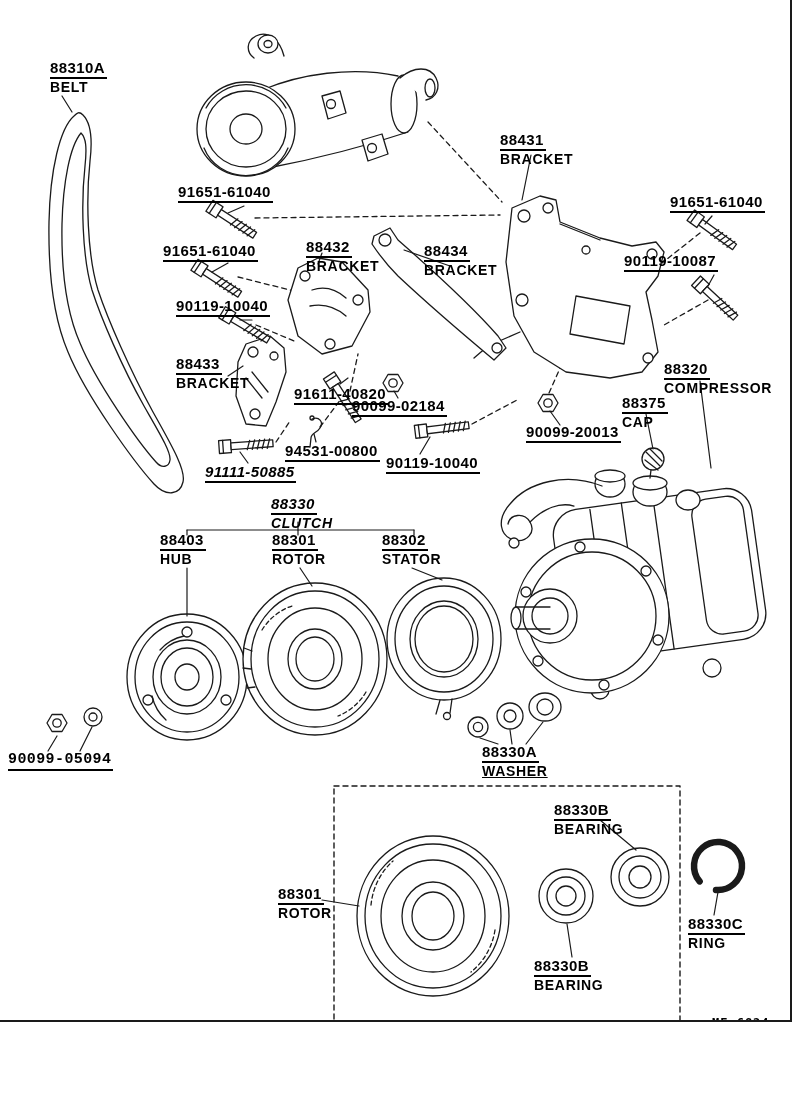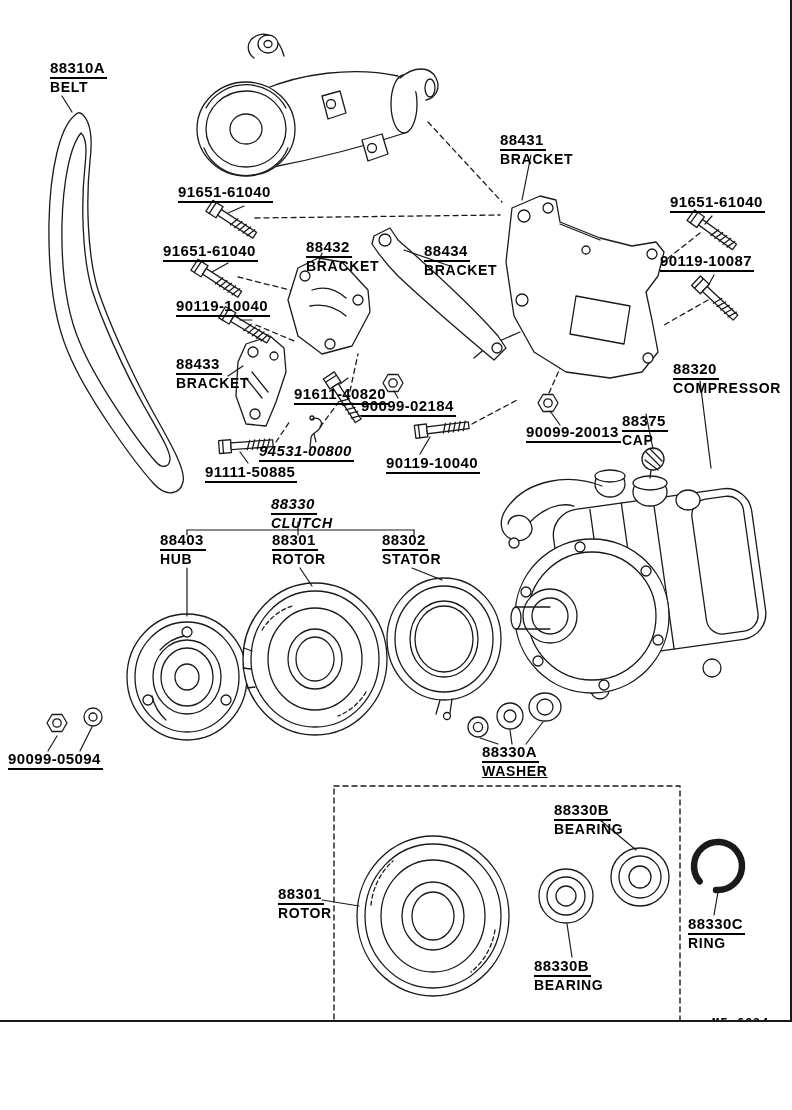--- a/index.html
+++ b/index.html
@@ -301,36 +301,36 @@
   </svg>
 
   <div id="label-layer">
       <div class="label" style="left: 50px; top: 60px;"><span class="part">88310A</span><div class="caption">BELT</div></div>
       <div class="label" style="left: 178px; top: 184px;"><span class="part">91651-61040</span></div>
       <div class="label" style="left: 500px; top: 132px;"><span class="part">88431</span><div class="caption">BRACKET</div></div>
       <div class="label" style="left: 670px; top: 194px;"><span class="part">91651-61040</span></div>
       <div class="label" style="left: 295px; top: 239px; margin-left: 11px;"><span class="part">88432</span><div class="caption">BRACKET</div></div>
       <div class="label" style="left: 424px; top: 243px;"><span class="part">88434</span><div class="caption">BRACKET</div></div>
       <div class="label" style="left: 163px; top: 243px;"><span class="part">91651-61040</span></div>
-      <div class="label" style="left: 660px; top: 253px;"><span class="part">90119-10087</span></div>
+      <div class="label" style="left: 624px; top: 253px;"><span class="part">90119-10087</span></div>
       <div class="label" style="left: 176px; top: 298px;"><span class="part">90119-10040</span></div>
       <div class="label" style="left: 176px; top: 356px;"><span class="part">88433</span><div class="caption">BRACKET</div></div>
       <div class="label" style="left: 294px; top: 358px; margin-top: 28px;"><span class="part">91611-40820</span></div>
-      <div class="label" style="left: 361px; top: 398px;"><span class="part">90099-02184</span></div>
-      <div class="label" style="left: 664px; top: 361px; margin-left: 9px;"><span class="part">88320</span><div class="caption">COMPRESSOR</div></div>
-      <div class="label" style="left: 622px; top: 413px;"><span class="part">88375</span><div class="caption">CAP</div></div>
+      <div class="label" style="left: 352px; top: 398px;"><span class="part">90099-02184</span></div>
+      <div class="label" style="left: 664px; top: 361px;"><span class="part">88320</span><div class="caption">COMPRESSOR</div></div>
+      <div class="label" style="left: 622px; top: 395px;"><span class="part">88375</span><div class="caption">CAP</div></div>
       <div class="label" style="left: 498px; top: 424px; margin-left: 28px;"><span class="part">90099-20013</span></div>
-      <div class="label" style="left: 259px; top: 443px; font-style: italic;"><span class="part">94531-00800</span></div>
-      <div class="label" style="left: 205px; top: 464px;"><span class="part">91111-50885</span></div>
+      <div class="label" style="left: 285px; top: 443px;"><span class="part">94531-00800</span></div>
+      <div class="label" style="left: 205px; top: 464px; font-style: italic;"><span class="part">91111-50885</span></div>
       <div class="label" style="left: 386px; top: 455px;"><span class="part">90119-10040</span></div>
       <div class="label" style="left: 271px; top: 496px; font-style: italic;"><span class="part">88330</span><div class="caption">CLUTCH</div></div>
       <div class="label" style="left: 160px; top: 532px;"><span class="part">88403</span><div class="caption">HUB</div></div>
       <div class="label" style="left: 272px; top: 532px;"><span class="part">88301</span><div class="caption">ROTOR</div></div>
       <div class="label" style="left: 382px; top: 532px;"><span class="part">88302</span><div class="caption">STATOR</div></div>
-      <div class="label" style="left: 8px; top: 751px;"><span class="part">90099-05094</span></div>
+      <div class="label" style="left: 8px; top: 751px; font-family: Liberation Mono, monospace;"><span class="part">90099-05094</span></div>
       <div class="label" style="left: 482px; top: 744px; text-decoration: underline;"><span class="part">88330A</span><div class="caption">WASHER</div></div>
       <div class="label" style="left: 554px; top: 802px;"><span class="part">88330B</span><div class="caption">BEARING</div></div>
       <div class="label" style="left: 278px; top: 886px;"><span class="part">88301</span><div class="caption">ROTOR</div></div>
       <div class="label" style="left: 534px; top: 958px;"><span class="part">88330B</span><div class="caption">BEARING</div></div>
       <div class="label" style="left: 688px; top: 916px;"><span class="part">88330C</span><div class="caption">RING</div></div>
     </div>
 
   <div class="footer-code">ME 6824</div>
 
 </div>

